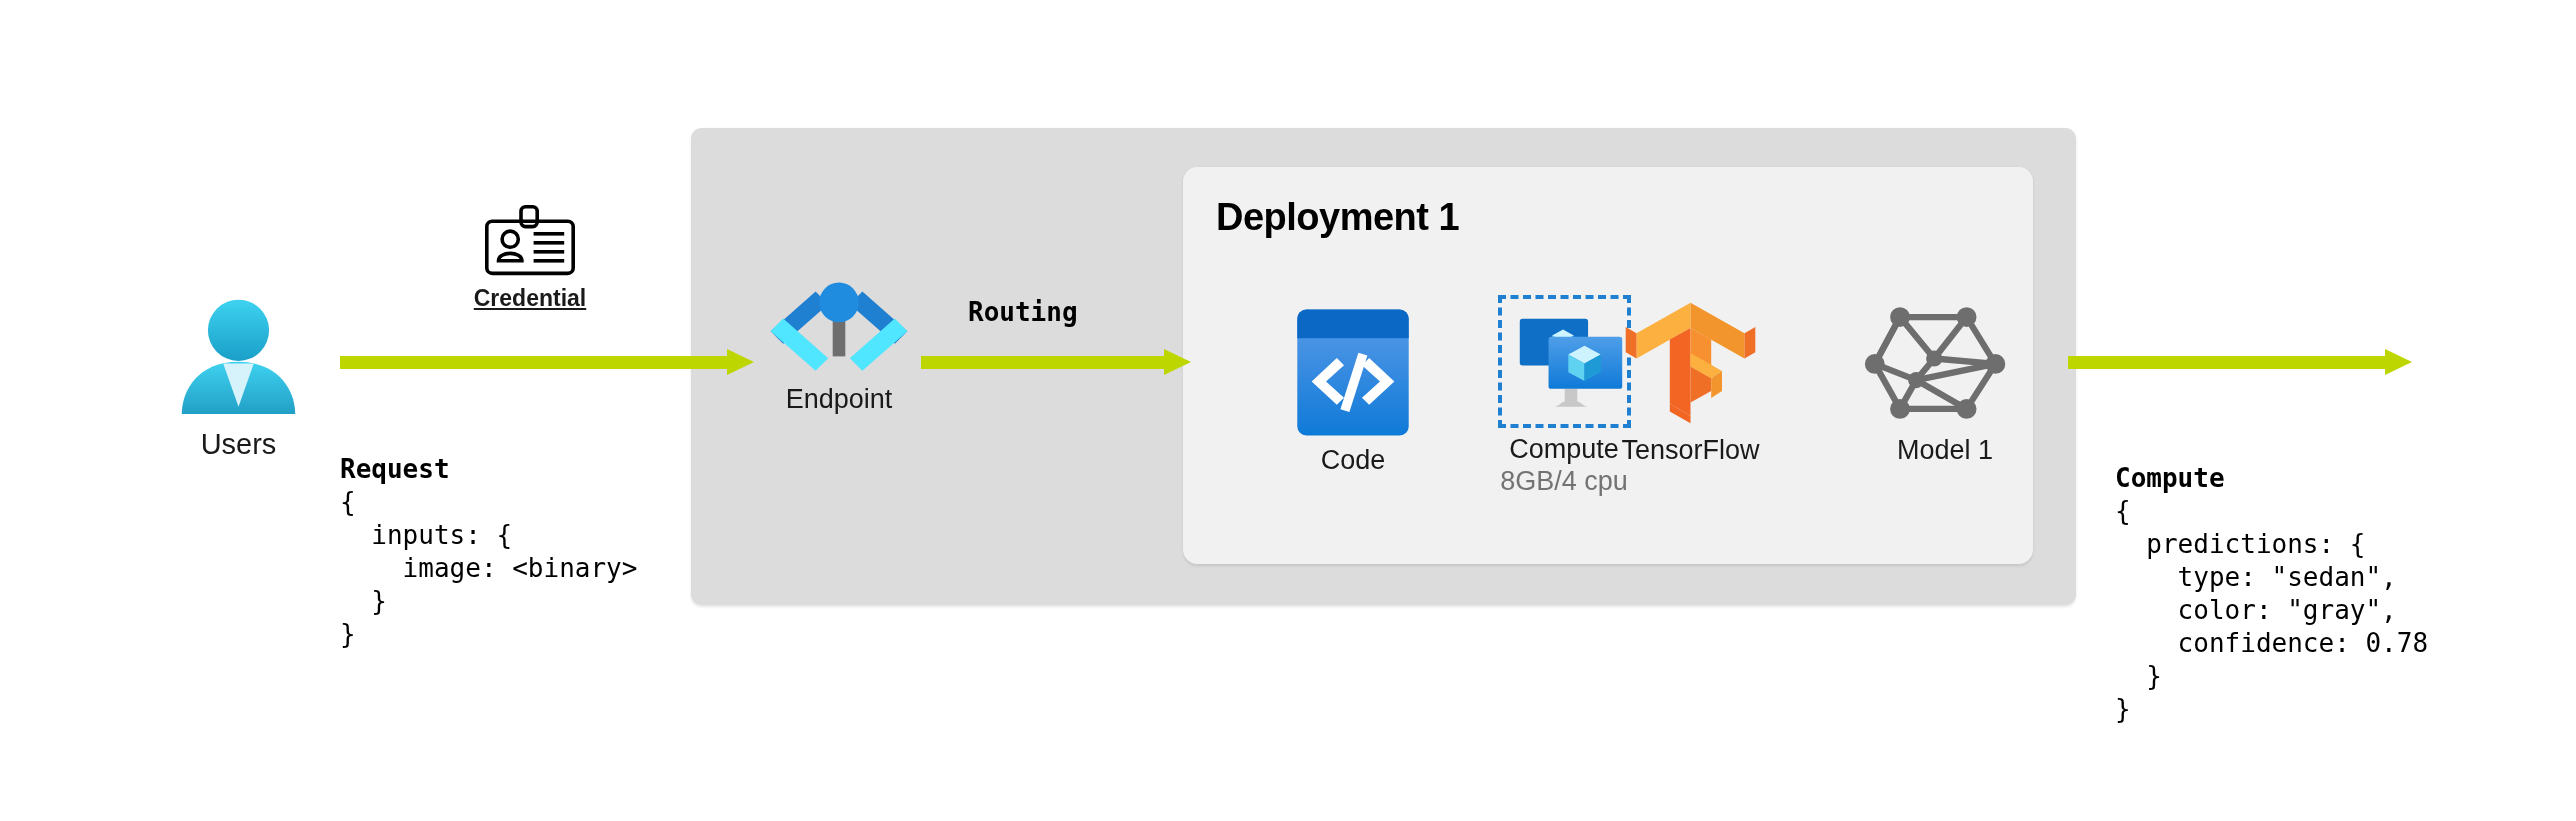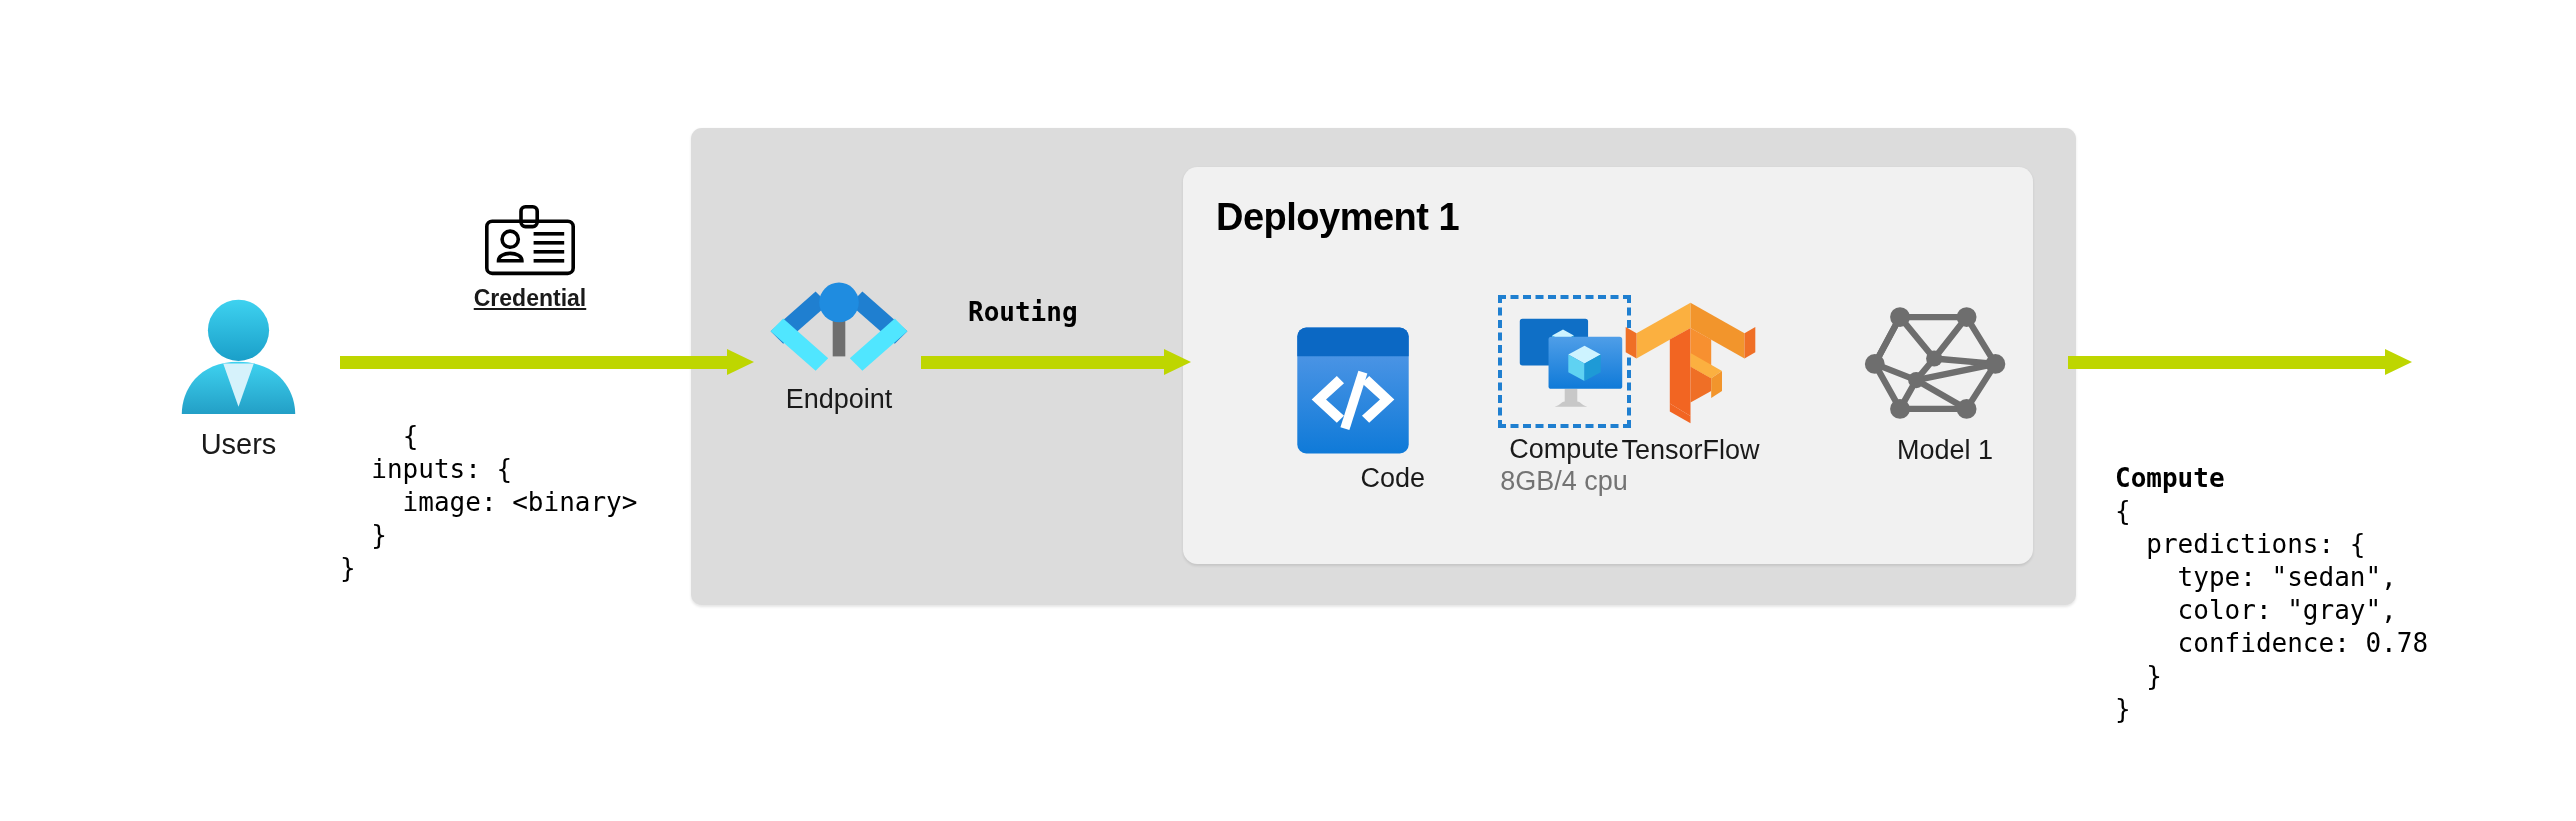--- a/index.html
+++ b/index.html
@@ -139,21 +139,21 @@
   #node-users .node-label { font-size: 29px; }
 
   
   #node-credential { left: 431px; top: 205px; width: 198px; }
   #node-credential .node-label { font-size: 23px; font-weight: bold; text-decoration: underline; }
 
   
   #node-endpoint { left: 749px; top: 279px; width: 180px; }
 
   
-  #node-code { left: 1281px; top: 324px; width: 144px; text-align: right; }
+  #node-code { left: 1281px; top: 306px; width: 144px; }
 
   
   #node-compute { left: 1474px; top: 295px; width: 180px; }
   #node-compute .icon-wrap {
     border: 4.5px dashed #1f7fd0;
     padding: 7.2px;
     width: 133px;
     height: 133px;
     box-sizing: border-box;
     margin: 0 auto;
@@ -226,21 +226,21 @@
           <line x1="114" y1="42" x2="148" y2="42"></line>
           <line x1="114" y1="52" x2="148" y2="52"></line>
           <line x1="114" y1="62" x2="148" y2="62"></line>
         </g>
       </svg>
     </div>
     <div class="node-label">Credential</div>
   </div>
 
   <div class="code-block" id="request-block">
-    <span>{
+    <span class="code-title">Request</span><span>{
   inputs: {
     image: &lt;binary&gt;
   }
 }</span>
   </div>
 
   <div class="node" id="node-endpoint">
     <div class="icon-center">
       <svg width="180" height="99" viewBox="0 0 200 110">
 

